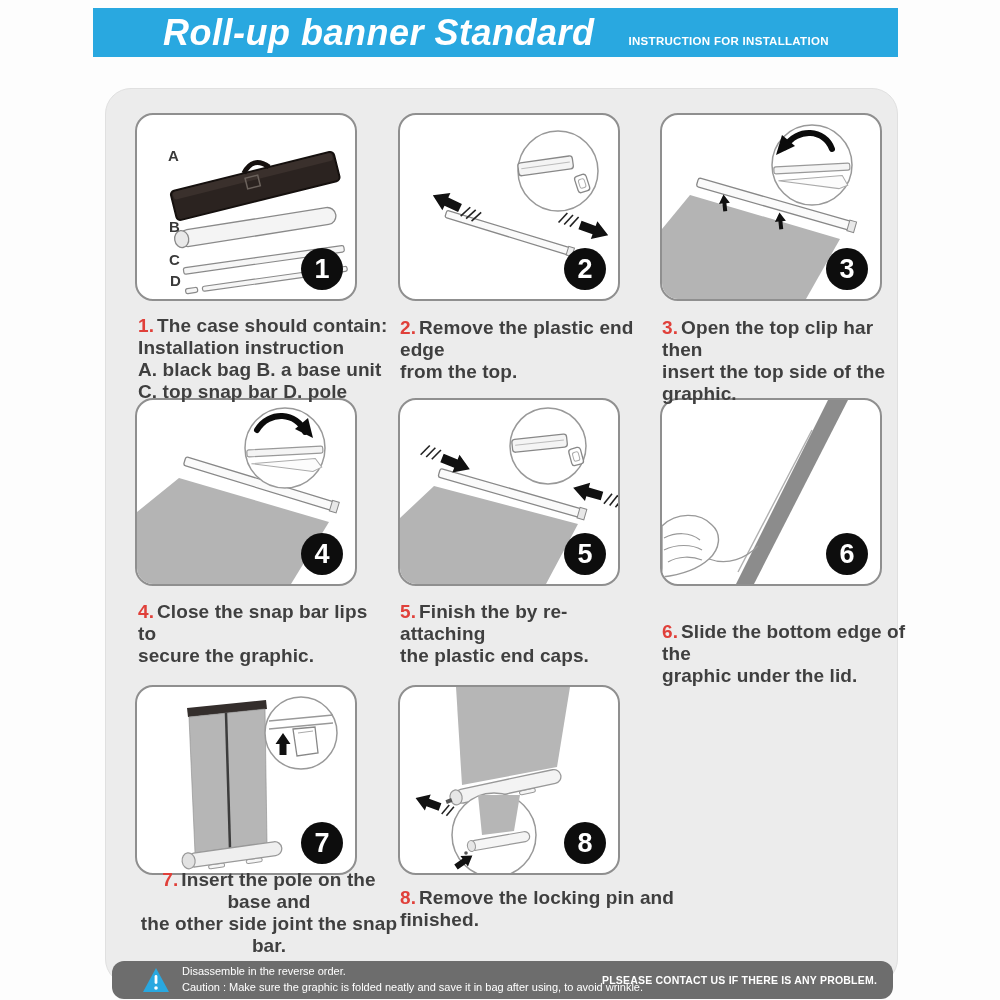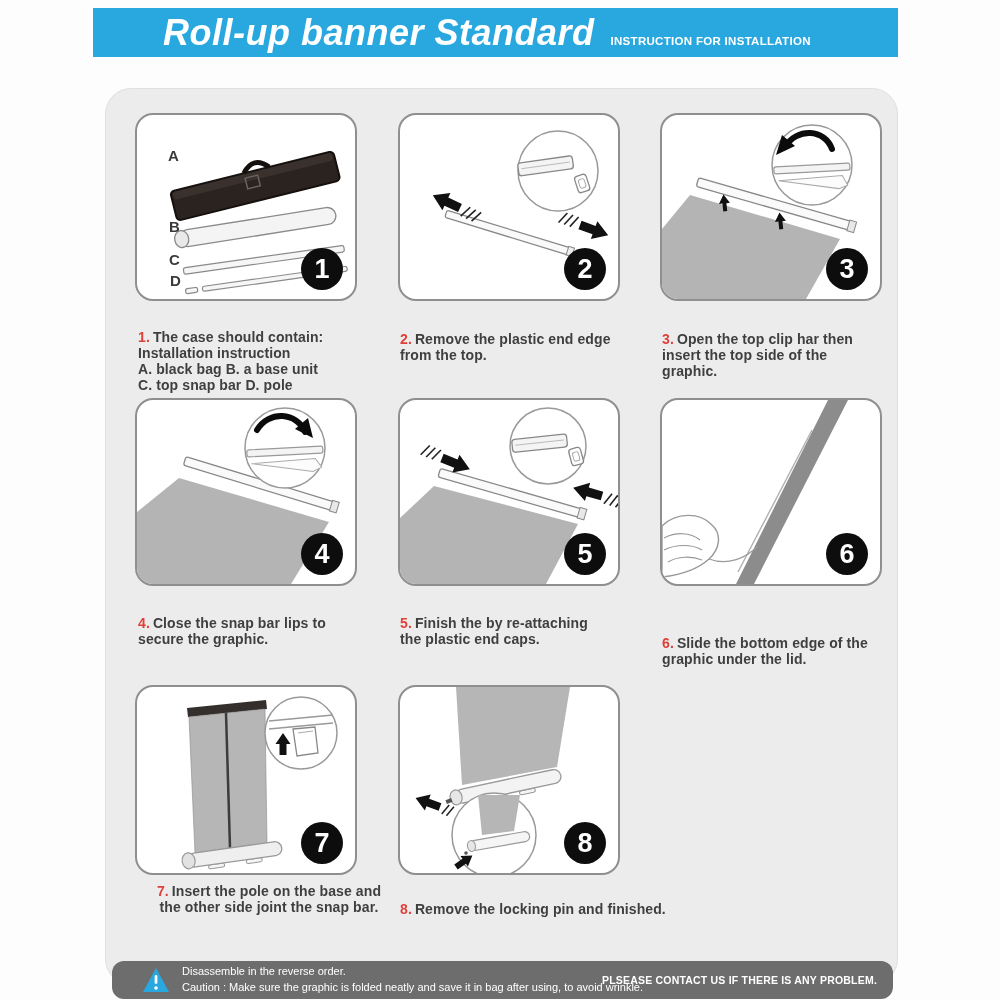--- a/index.html
+++ b/index.html
@@ -1,42 +1,42 @@
 <!DOCTYPE html>
 <html><head>
 <meta charset="utf-8">
 <style>
   * { margin:0; padding:0; box-sizing:border-box; }
   body { font-family:"Liberation Sans", sans-serif; background:#ffffff; }
   .page { position:relative; width:1000px; height:1000px; background:#fdfdfd; overflow:hidden; }
 
   
   .header { position:absolute; left:93px; top:8px; width:805px; height:49px;
-            background:#29a8e0; display:flex; align-items:center; }
+            background:#29a8e0; display:flex; align-items:center;gap:18px; }
   .title { font-style:italic; font-weight:800; font-size:36px; color:#fff;
            margin-left:70px; letter-spacing:.5px; white-space:nowrap; }
   .subtitle { font-weight:700; font-size:11.5px; color:#fff; margin-left:16px;
               margin-top:16px; letter-spacing:.3px; white-space:nowrap; }
 
   
   .panel { position:absolute; left:105px; top:88px; width:793px; height:897px;
            background:#ececec; border:1px solid #e0e0e0; border-radius:26px; }
 
   
   .card { position:absolute; width:222px; height:188px; background:#fff;
           border:2px solid #8f8f8f; border-radius:18px; overflow:hidden; }
   .card svg { position:absolute; left:0; top:0; }
   .tall { height:190px; }
   .badge { position:absolute; right:12px; bottom:9px; width:42px; height:42px;
            border-radius:50%; background:#0d0d0d; color:#fff; text-align:center;
            font-weight:700; font-size:27px; line-height:42px; }
 
   
-  .caption { position:absolute; font-weight:700; font-size:14px; line-height:16px;
-             color:#3f3f3f; letter-spacing:.1px;margin-top:14px; }
+  .caption { position:absolute; font-weight:700; font-size:19px; line-height:22px;
+             color:#3f3f3f; letter-spacing:.1px; }
   .caption .num { color:#e0403a; margin-right:3px; }
   .caption .cap { white-space:pre-line; }
 
   .plabel { font-family:"Liberation Sans", sans-serif; font-weight:700; font-size:15px; fill:#3a3a3a; }
 
   
   .footer { position:absolute; left:112px; top:961px; width:781px; height:38px;
             background:#6d6d6d; border-radius:12px; display:flex; align-items:center; color:#fff; }
   .warn { margin-left:30px; flex:0 0 auto; }
   .footer-text { margin-left:12px; font-size:11px; line-height:1.45; }

